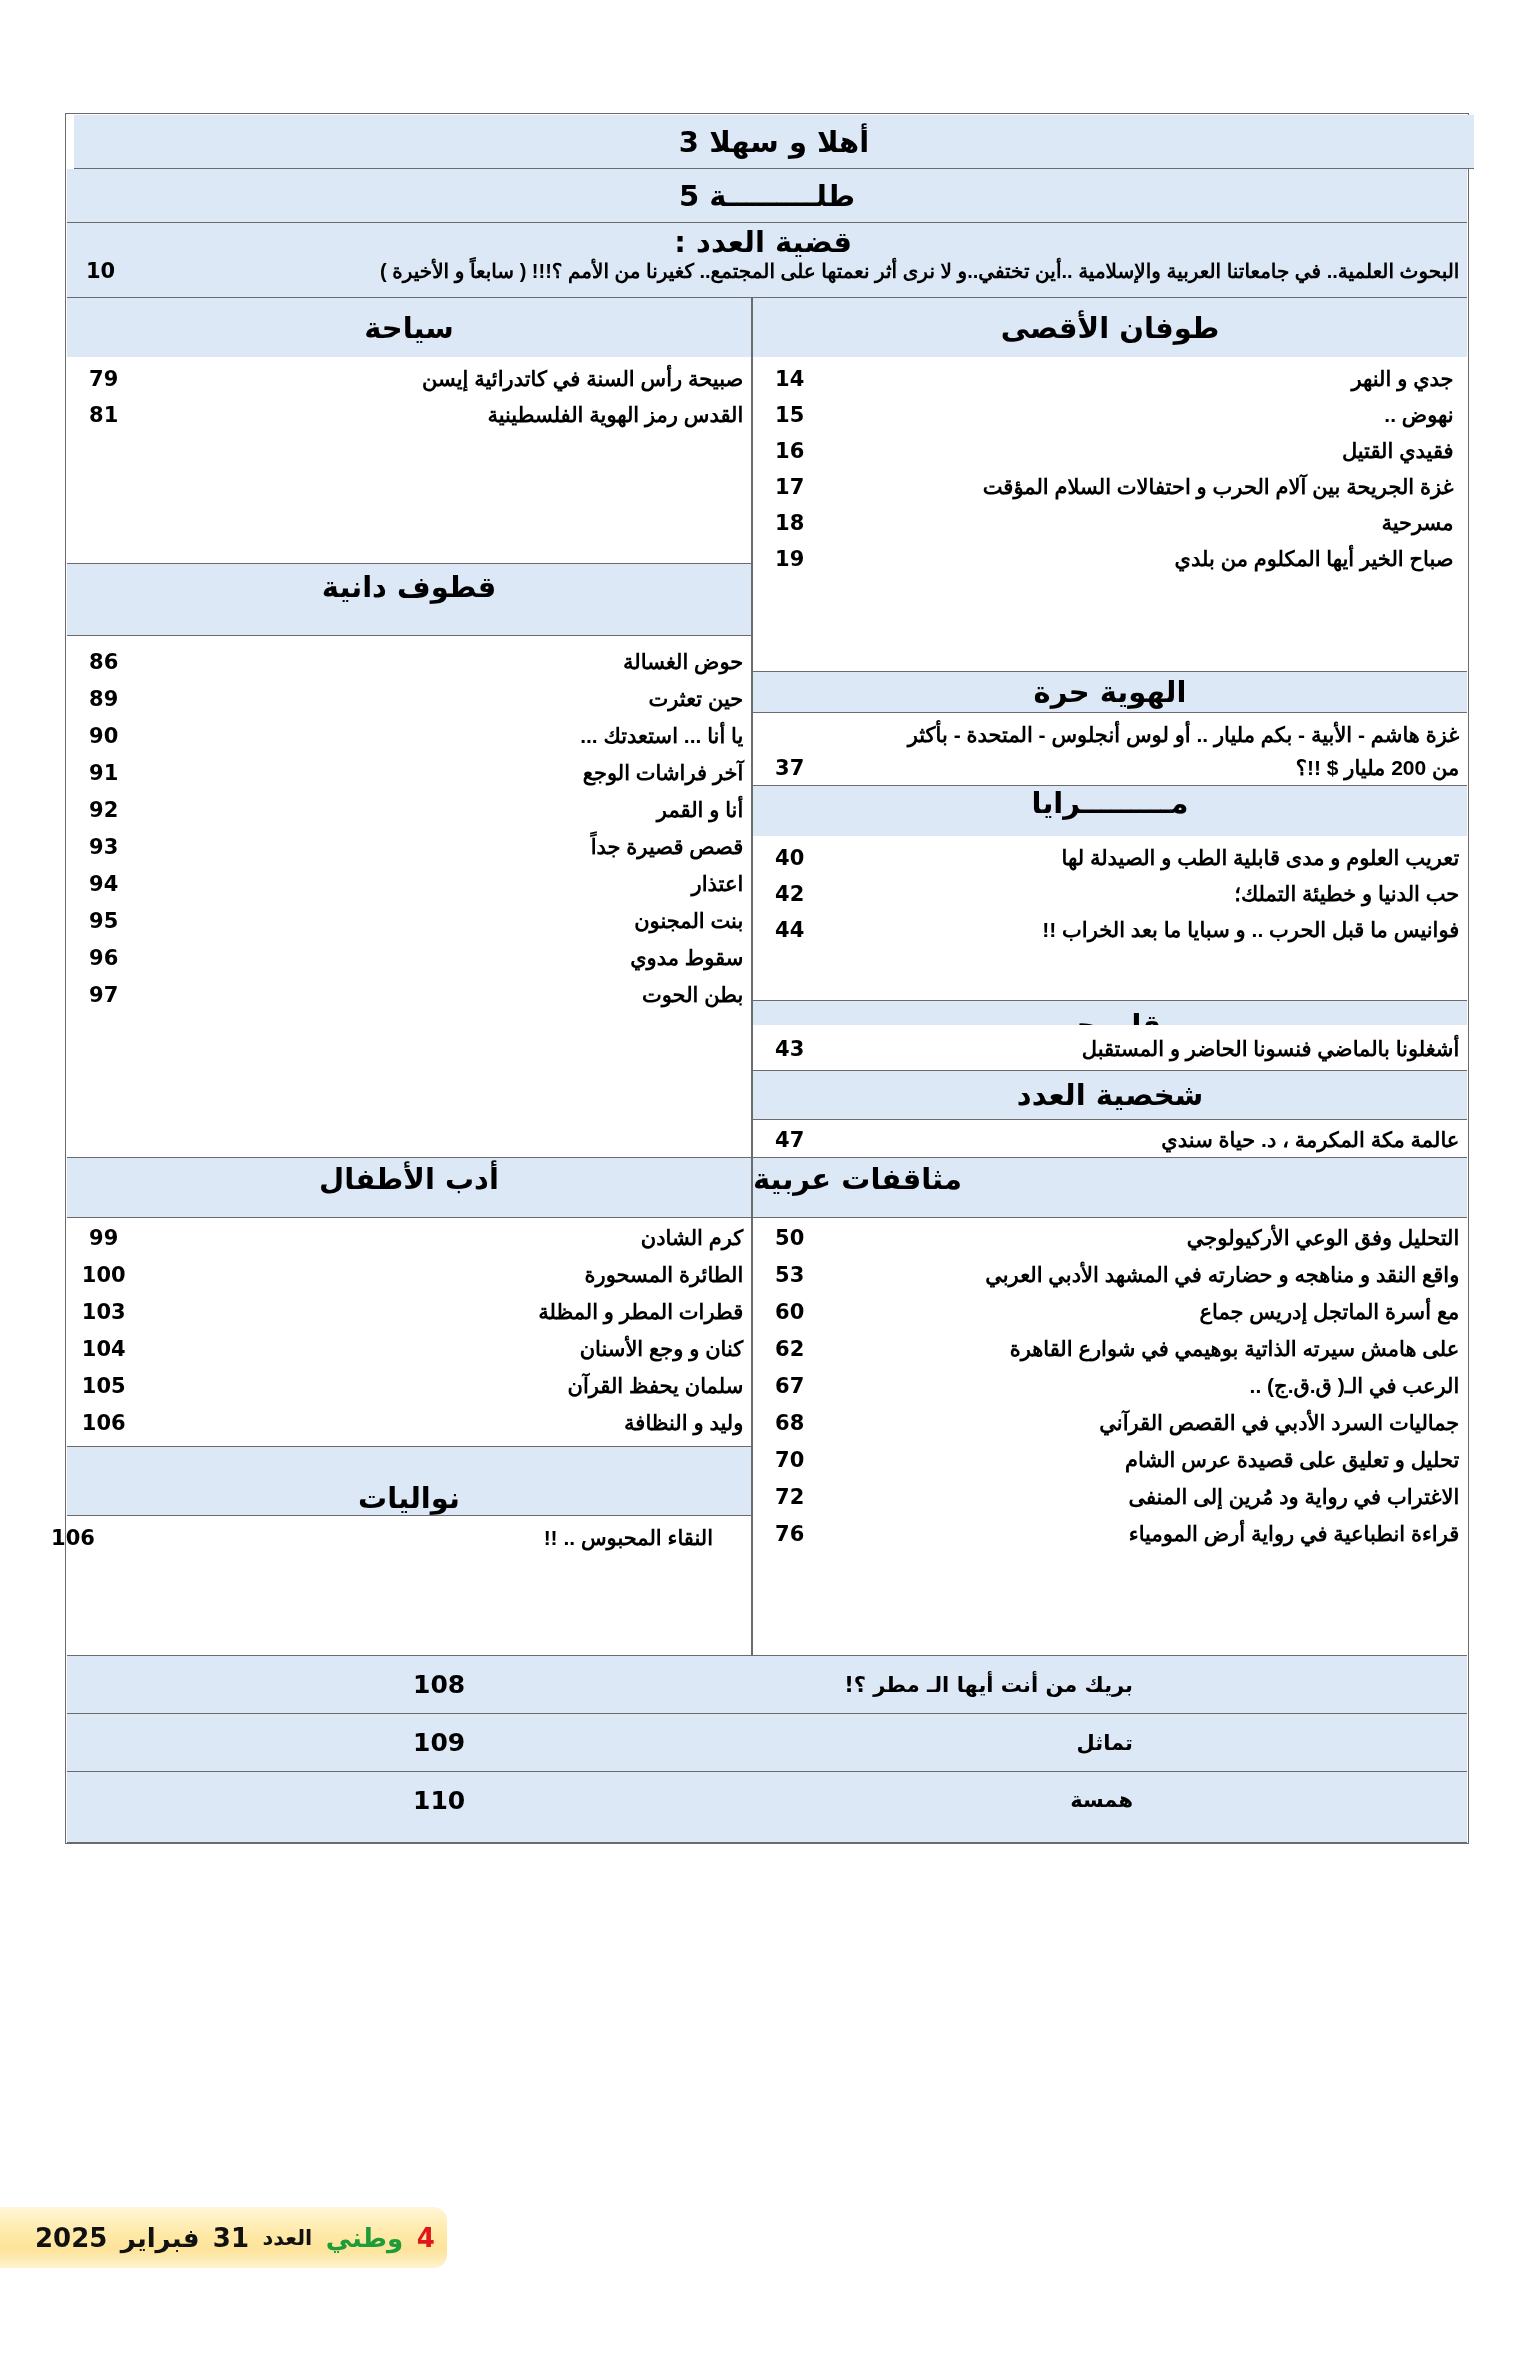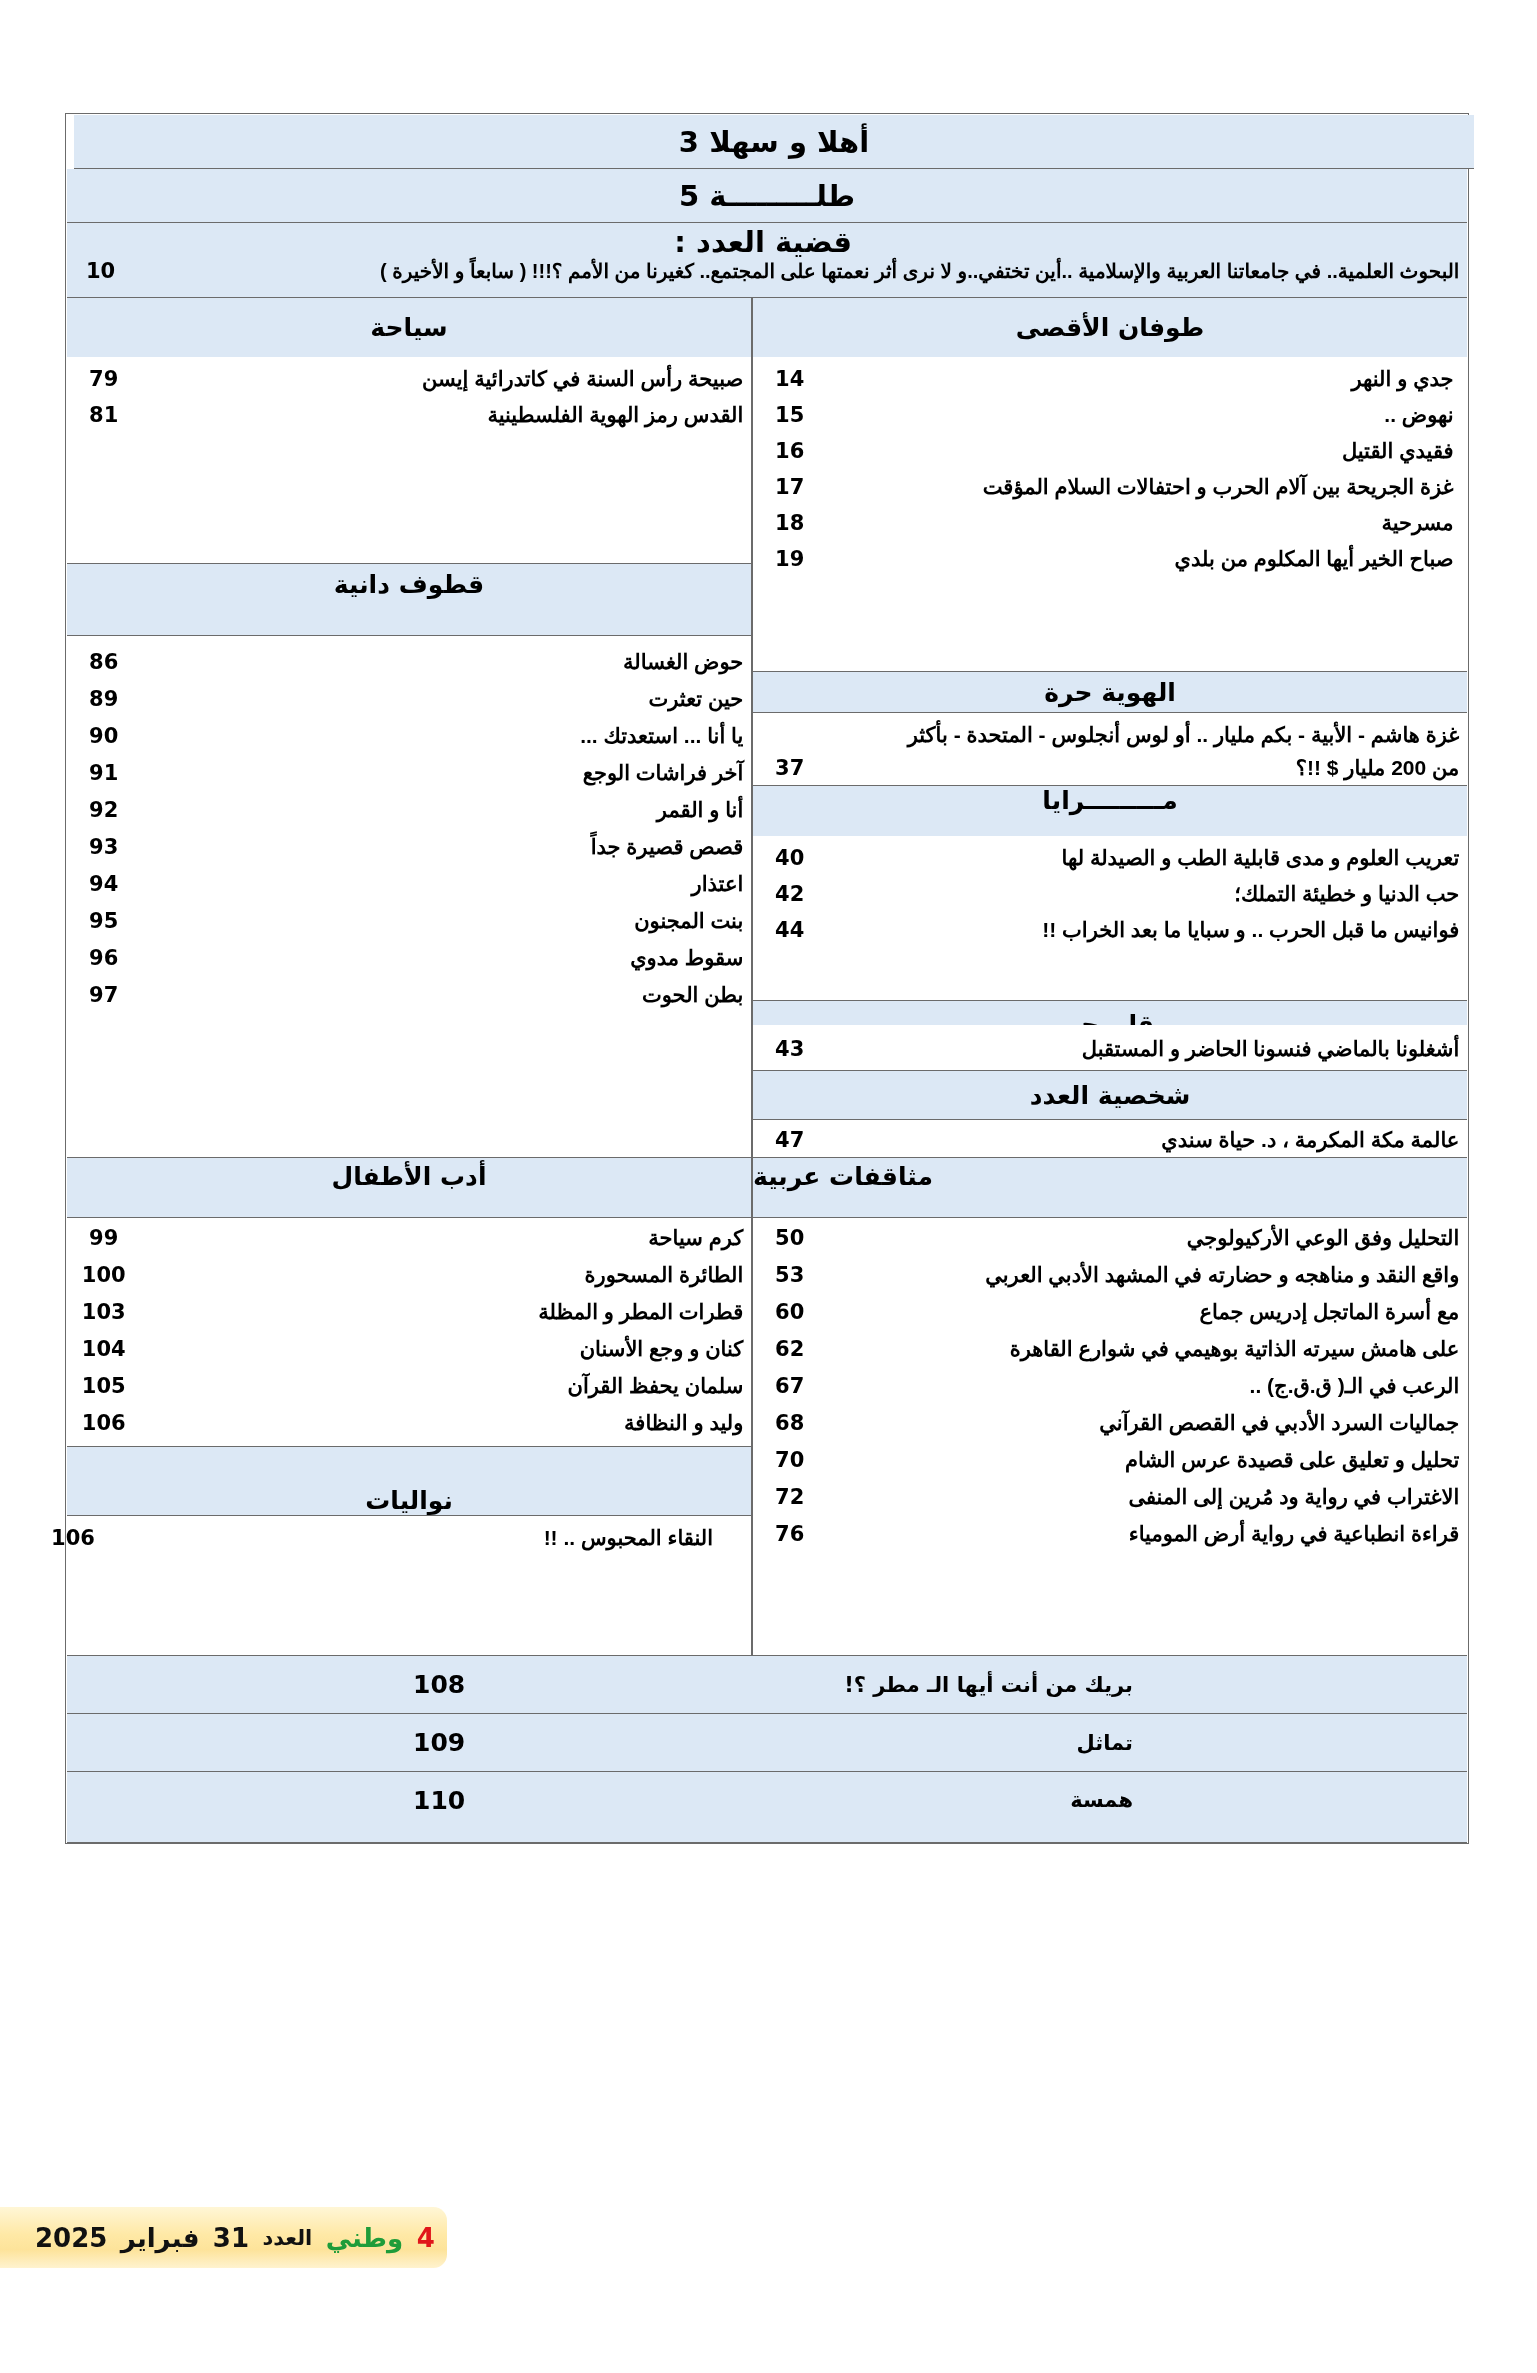--- a/index.html
+++ b/index.html
@@ -8,21 +8,21 @@
   .abs { position: absolute; box-sizing: border-box; }
   .frame { left: 65px; top: 113px; width: 1404px; height: 1731px;
            border: 1.9px solid #6b6b6b; background: #fff; }
   .hdr { background: #dce8f5; border-bottom: 1.9px solid #6b6b6b; }
   .blk { background: #fff; }
   .bt { border-top: 1.9px solid #6b6b6b; }
   .vline { position: absolute; top: 298px; height: 1359px; left: 751px; width: 1.9px; background: #6b6b6b; }
 
   .title { width: 100%; text-align: center; font-weight: bold; }
   .big  { font-family: "DejaVu Sans", sans-serif; font-weight: bold; font-size: 29px; }
-  .sec  { font-family: "DejaVu Sans", sans-serif; font-weight: bold; font-size: 25px; text-align: center; }
+  .sec  { font-family: "DejaVu Sans", sans-serif; font-weight: bold; font-size: 29px; text-align: center; }
 
   .items { padding: 3.8px 13.4px 0 0; }
   .row { display: flex; justify-content: space-between; align-items: center;
          height: 36px; font-family: "Liberation Sans", sans-serif; font-weight: bold; font-size: 21px; }
   .row .t { white-space: nowrap; }
   .row .n { font-family: "DejaVu Sans", sans-serif; font-size: 21px; width: 58px; text-align: center; margin-left: 7.7px; direction: ltr; }
   .row-tight { height: 37px; }
 
   .issue-label { font-family: "DejaVu Sans", sans-serif; font-weight: bold; font-size: 29px; padding-right: 7.7px; }
   .issue-line { display: flex; justify-content: space-between; align-items: center;
@@ -243,21 +243,21 @@
       <span class="t">بطن الحوت</span>
       <span class="n">97</span>
     </div>
 </div>
 
 <div class="abs hdr bt" style="left:67px; top:1157px; width:684px; height:61px; display:flex; align-items:flex-start; justify-content:center; padding-top:3.8px;">
   <div class="sec">أدب الأطفال</div>
 </div>
 <div class="abs blk items" style="left:67px; top:1218px; width:684px; height:230px; padding:1.9px 7.7px 0 0;">
   <div class="row" style="height:37px;">
-      <span class="t">كرم سياحة</span>
+      <span class="t">كرم الشادن</span>
       <span class="n">99</span>
     </div>
   <div class="row" style="height:37px;">
       <span class="t">الطائرة المسحورة</span>
       <span class="n">100</span>
     </div>
   <div class="row" style="height:37px;">
       <span class="t">قطرات المطر و المظلة</span>
       <span class="n">103</span>
     </div>

